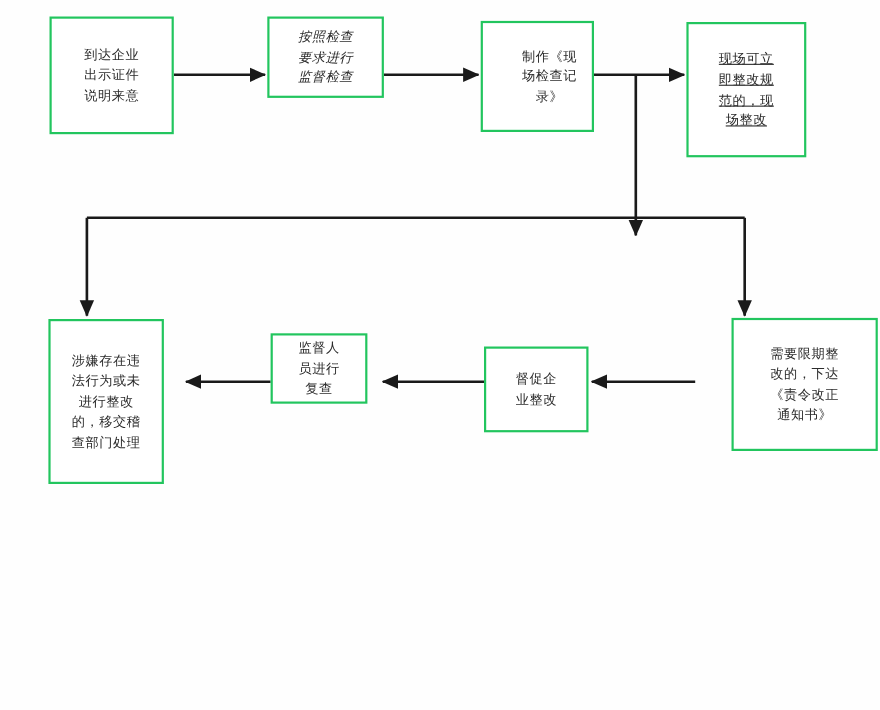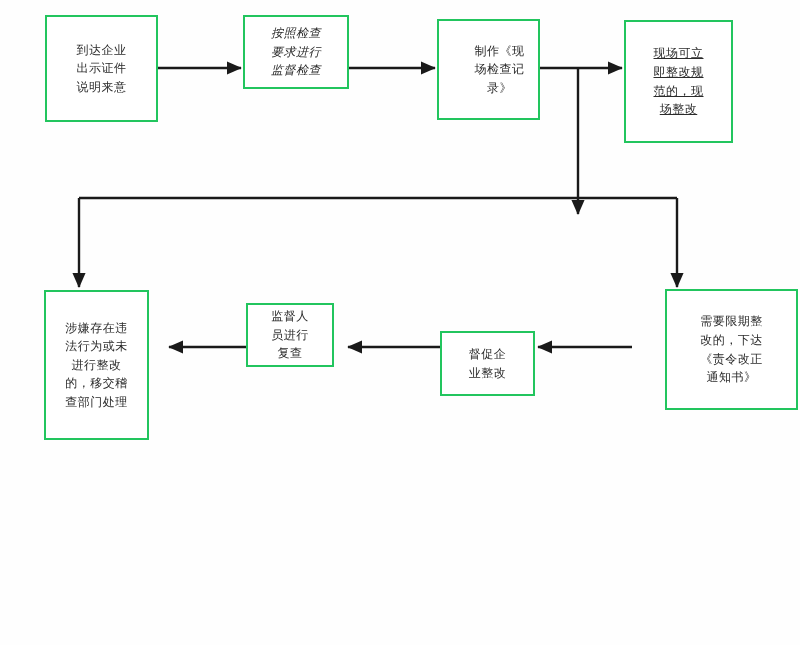--- a/index.html
+++ b/index.html
@@ -101,21 +101,21 @@
   <div class="node" style="left:624px; top:20px; width:109px; height:123px;text-decoration:underline;">现场可立
 即整改规
 范的，现
 场整改</div>
 
   <div class="node" style="left:632px; top:289px; width:133px; height:121px;margin-left:33px;">需要限期整
 改的，下达
 《责令改正
 通知书》</div>
 
-  <div class="node" style="left:440px; top:315px; width:95px; height:65px;margin-top:16px;">督促企
+  <div class="node" style="left:440px; top:315px; width:95px; height:78px;">督促企
 业整改</div>
 
   <div class="node" style="left:246px; top:303px; width:88px; height:64px;">监督人
 员进行
 复查</div>
 
   <div class="node" style="left:44px; top:290px; width:105px; height:150px;">涉嫌存在违
 法行为或未
 进行整改
 的，移交稽

